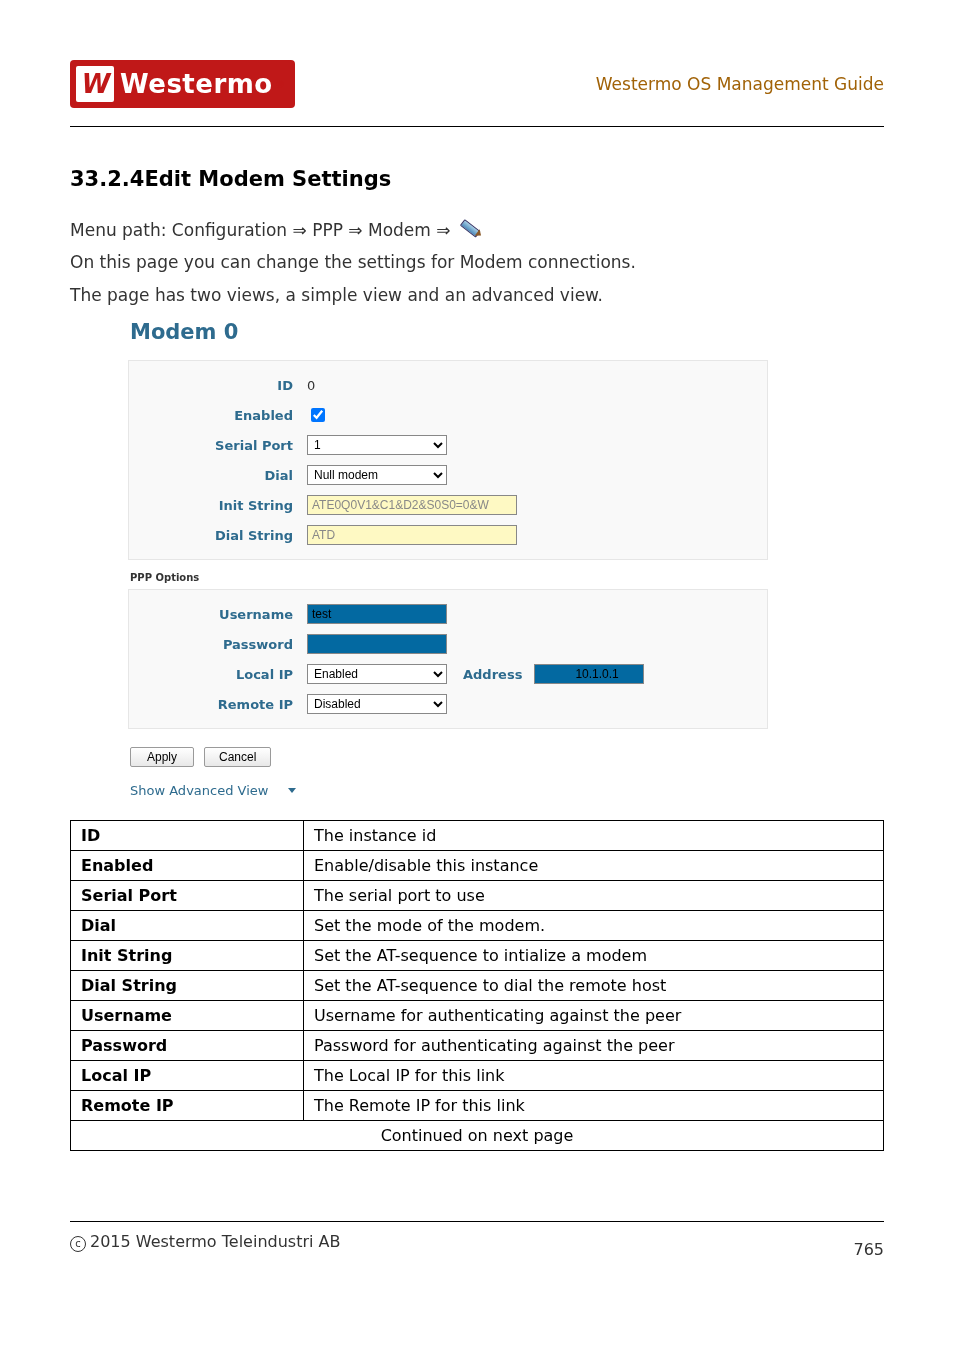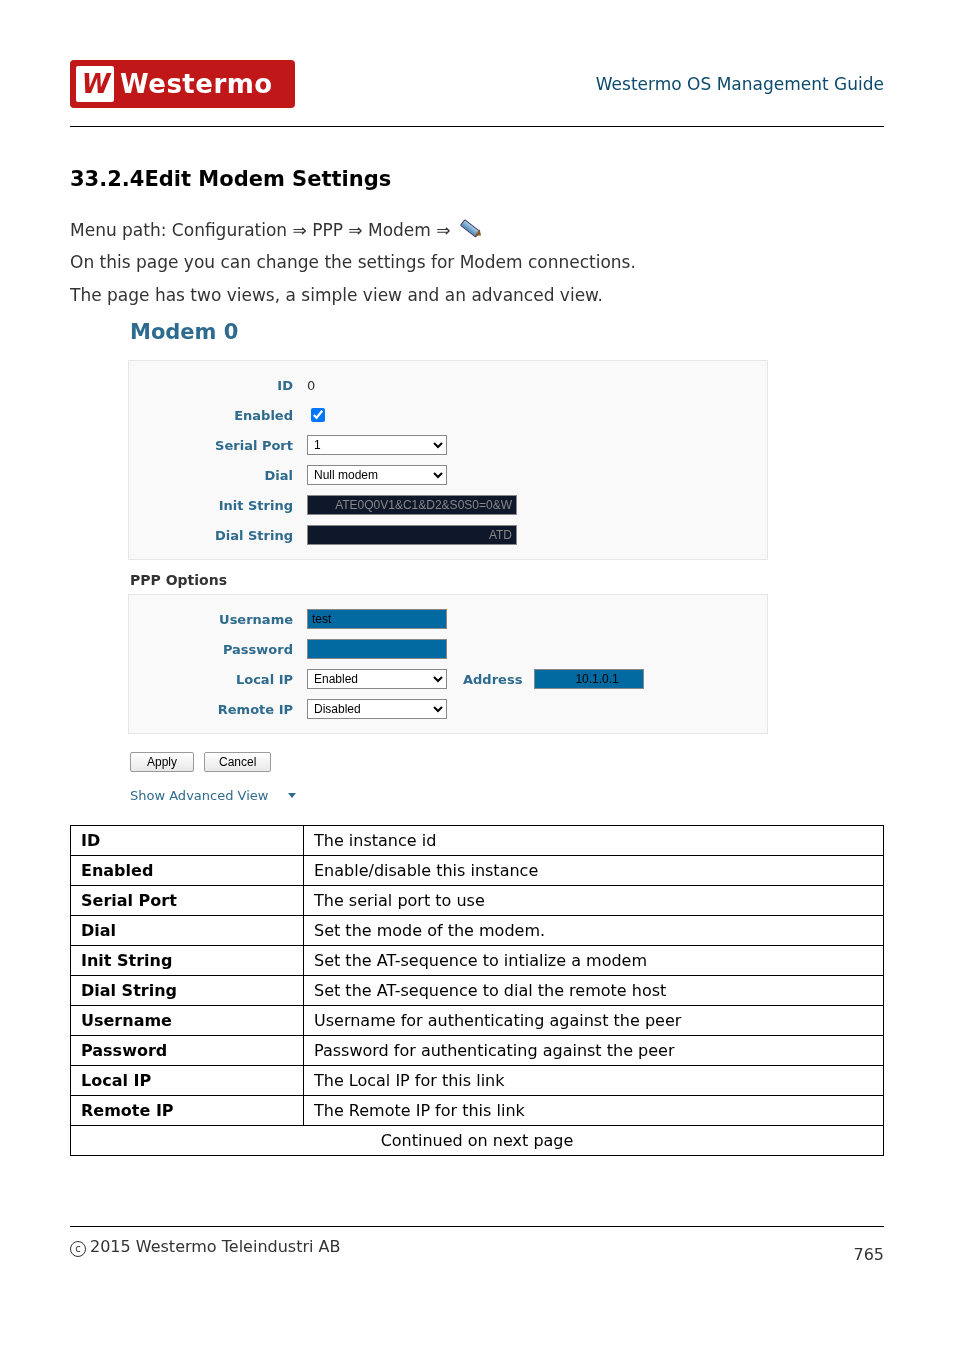--- a/index.html
+++ b/index.html
@@ -54,21 +54,21 @@
   }
   .logo-reg {
     font-size: 10px;
     color: #c01818;
     vertical-align: top;
     margin-left: 2px;
   }
   .header-right {
     text-align: right;
     font-size: 17px;
-    color: #0c4a6e;
+    color: #a16207;
     line-height: 1.35;
   }
   .hr {
     border: none;
     border-top: 1px solid #000;
     margin: 0 0 40px 0;
   }
   .sec-head {
     font-size: 21px;
     font-weight: bold;
@@ -146,35 +146,35 @@
     gap: 8px;
   }
   .txt {
     border: 1px solid #888;
     background: #0369a1;
     font-size: 12px;
     padding: 2px 4px;
     height: 20px;
     box-sizing: border-box;
   }
-  .txt.ro { background: #0f172a; color: #888; text-align: right; }
+  .txt.ro { background: #fef9c3; color: #888; }
   .sel {
     border: 1px solid #888;
     background: #fff;
     font-size: 12px;
     height: 20px;
     padding: 1px 2px;
   }
   .chk {
     width: 14px;
     height: 14px;
   }
   .section-sub {
     font-weight: bold;
-    font-size: 14px;
+    font-size: 10px;
     color: #333;
     margin: 12px 0 6px 2px;
   }
   .inline-lbl {
     color: #2e6b8e;
     font-weight: bold;
     font-size: 13px;
     margin: 0 4px 0 8px;
   }
   .btn {

